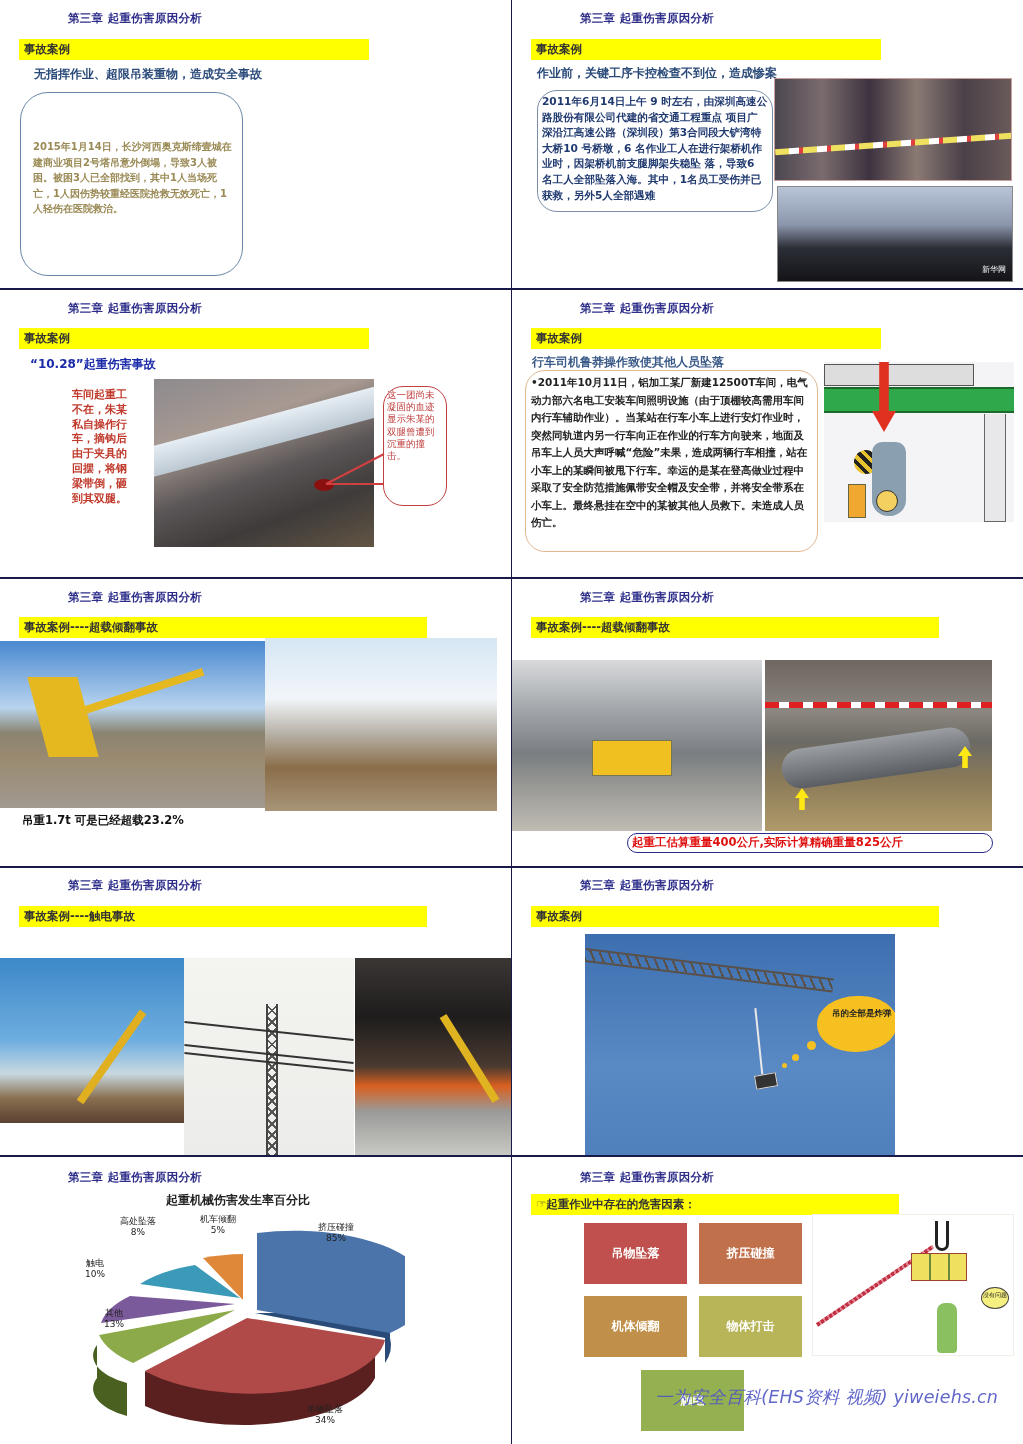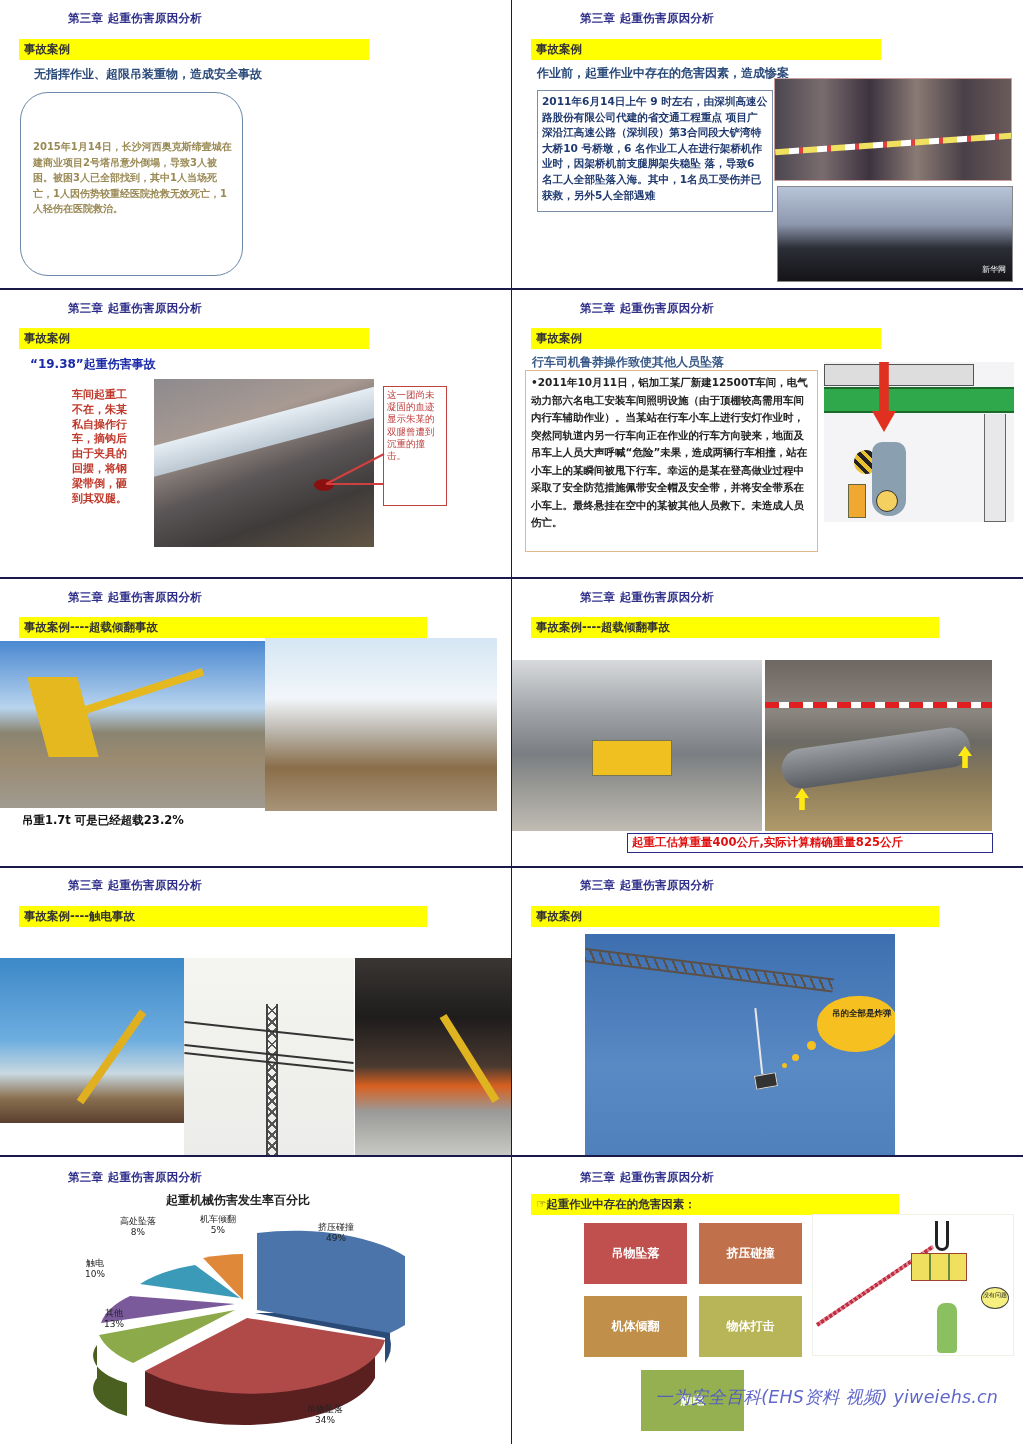--- a/index.html
+++ b/index.html
@@ -13,21 +13,21 @@
   .vline { position: absolute; left: 511px; top: 0; width: 1px; height: 1444px; background: #1a1a4a; }
   .hline { position: absolute; left: 0; width: 1023px; height: 2px; background: #1a1a4a; }
 
   .chapter { position: absolute; left: 68px; top: 11px; font-size: 11.5px; font-weight: bold; color: #2e2e8a; letter-spacing: 0.3px; }
   .banner { position: absolute; left: 19px; top: 39px; height: 21px; background: #ffff00; font-size: 11.5px; font-weight: bold; color: #333; line-height: 21px; padding-left: 5px; }
   .banner.short { width: 350px; }
   .banner.long { width: 408px; }
   .subtitle { position: absolute; font-size: 12px; font-weight: bold; }
 
   .photo { position: absolute; overflow: hidden; }
-  .textbox { position: absolute; font-size: 10.5px; font-weight: bold; line-height: 15.5px; }
+  .textbox { position: absolute; font-size: 10.5px; font-weight: bold; line-height: 15.5px; border-radius: 20px; }
 
   
   .s1-box { left: 20px; top: 92px; width: 223px; height: 184px; border: 1.5px solid #6a86a8; border-radius: 28px; padding: 46px 10px 0 12px; color: #9a8a55; font-size: 10px; line-height: 15.6px; }
   .s1-photo { left: 248px; top: 90px; width: 245px; height: 182px;
     background: linear-gradient(100deg, #6b5a1e 0%, #c9b23a 10%, #e2cc4f 15%, #6b5b3a 22%, #8b7760 35%, #a99b86 55%, #7d6a57 75%, #5a4c42 100%); }
   .s1-pole { position: absolute; left: 22px; top: 0; width: 44px; height: 182px; background: linear-gradient(90deg, #9a8a2a, #e8d04a 40%, #c8b23a 70%, #8a7a20); }
   .s1-clamp { position: absolute; left: 0; top: 95px; width: 48px; height: 46px; background: #3b3430; border-radius: 6px; }
   .s1-wm { position: absolute; right: 4px; top: 76px; font-size: 8px; color: #fff; background: rgba(30,60,120,0.6); padding: 1px 3px; }
 
   
@@ -112,36 +112,36 @@
   <div class="slide l" style="top:0;height:290px;">
     <div class="chapter">第三章  起重伤害原因分析</div>
     <div class="banner short">事故案例</div>
     <div class="subtitle" style="left:34px;top:66px;color:#2a4a7a;">无指挥作业、超限吊装重物，造成安全事故</div>
     <div class="textbox s1-box">2015年1月14日，长沙河西奥克斯缔壹城在建商业项目2号塔吊意外倒塌，导致3人被困。被困3人已全部找到，其中1人当场死亡，1人因伤势较重经医院抢救无效死亡，1人轻伤在医院救治。</div>
   </div>
 
   <div class="slide r" style="top:0;height:290px;">
     <div class="chapter">第三章  起重伤害原因分析</div>
     <div class="banner short">事故案例</div>
-    <div class="subtitle" style="left:25px;top:65px;color:#2a4a7a;">作业前，起重作业中存在的危害因素，造成惨案</div>
+    <div class="subtitle" style="left:25px;top:65px;color:#2a4a7a;">作业前，关键工序卡控检查不到位，造成惨案</div>
     <div class="textbox s2-box"> 2011年6月14日上午 9 时左右，由深圳高速公路股份有限公司代建的省交通工程重点 项目广深沿江高速公路（深圳段）第3合同段大铲湾特大桥10 号桥墩，6 名作业工人在进行架桥机作业时，因架桥机前支腿脚架失稳坠 落，导致6 名工人全部坠落入海。其中，1名员工受伤并已获救，另外5人全部遇难</div>
     <div class="photo s2-photo1">
       <div class="s2-tape"></div>
     </div>
     <div class="photo s2-photo2">
       <div class="s2-wm">新华网</div>
     </div>
   </div>
 
   <div class="hline" style="top:288px;"></div>
 
   <div class="slide l" style="top:290px;height:288px;">
     <div class="chapter">第三章  起重伤害原因分析</div>
     <div class="banner short" style="top:38px;">事故案例</div>
-    <div class="subtitle" style="left:30px;top:66px;color:#1a2aa8;">“19.38”起重伤害事故</div>
+    <div class="subtitle" style="left:30px;top:66px;color:#1a2aa8;">“10.28”起重伤害事故</div>
     <div class="textbox s3-red">车间起重工不在，朱某私自操作行车，摘钩后由于夹具的回摆，将钢梁带倒，砸到其双腿。</div>
     <div class="photo s3-photo">
       <div class="s3-beam"></div>
       <div class="s3-blood"></div>
     </div>
     <svg style="position:absolute;left:320px;top:150px;" width="70" height="50">
       <line x1="64" y1="14" x2="6" y2="44" stroke="#d04040" stroke-width="2"></line>
       <line x1="64" y1="44" x2="6" y2="44" stroke="#d04040" stroke-width="2"></line>
     </svg>
     <div class="textbox s3-note">这一团尚未凝固的血迹显示朱某的双腿曾遭到沉重的撞击。</div>
@@ -236,21 +236,21 @@
       <path d="M60 143 A135 60 0 0 0 290 115 L290 150 A135 60 0 0 1 60 178 Z" fill="#5a2020"></path>
       <path d="M12 117 A70 32 0 0 0 42 155 L42 188 A70 32 0 0 1 12 150 Z" fill="#4a6020"></path>
 
       <path d="M172 5 L172 82 L305 105 A135 60 0 0 0 172 5 Z" fill="#4a74aa"></path>
       <path d="M162 90 L300 112 A135 60 0 0 1 60 143 Z" fill="#b04a48"></path>
       <path d="M150 82 L48 135 A120 55 0 0 1 14 107 Z" fill="#8caa4a"></path>
       <path d="M150 76 L16 95 A110 50 0 0 1 45 68 Z" fill="#7a5a9a"></path>
       <path d="M155 70 L55 56 A115 50 0 0 1 110 37 Z" fill="#3a9ab8"></path>
       <path d="M158 72 L118 30 A100 40 0 0 1 158 26 Z" fill="#e0883a"></path>
     </svg>
-    <div class="s9-label" style="left:318px;top:64px;"><span>挤压碰撞</span><br><span>49%</span></div>
+    <div class="s9-label" style="left:318px;top:64px;"><span>挤压碰撞</span><br><span>85%</span></div>
     <div class="s9-label" style="left:307px;top:246px;"><span>吊物坠落</span><br><span>34%</span></div>
     <div class="s9-label" style="left:80px;top:150px;margin-left:24px;"><span>其他</span><br><span>13%</span></div>
     <div class="s9-label" style="left:85px;top:100px;"><span>触电</span><br><span>10%</span></div>
     <div class="s9-label" style="left:120px;top:58px;"><span>高处坠落</span><br><span>8%</span></div>
     <div class="s9-label" style="left:200px;top:56px;"><span>机车倾翻</span><br><span>5%</span></div>
   </div>
 
   <div class="slide r" style="top:1158px;height:286px;">
     <div class="chapter" style="top:12px;">第三章  起重伤害原因分析</div>
     <div class="banner s10-banner">☞起重作业中存在的危害因素：</div>

